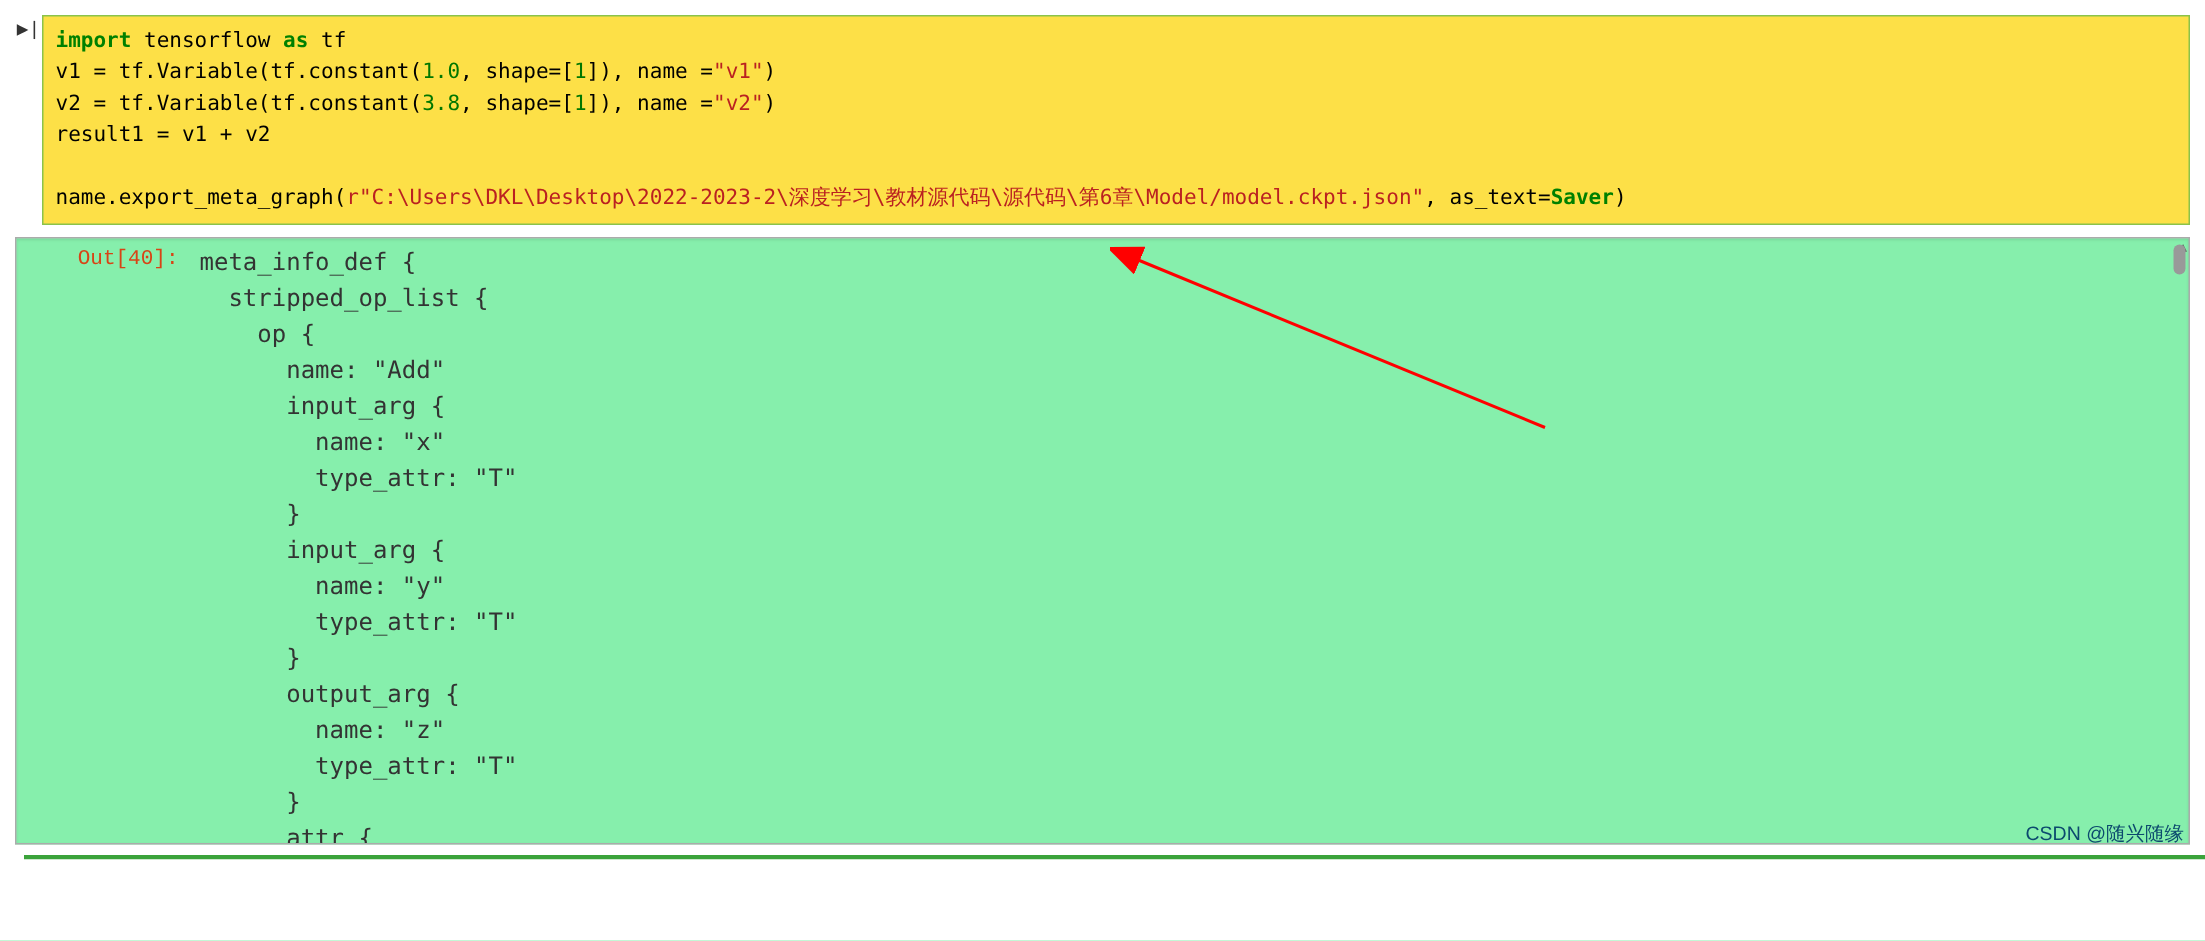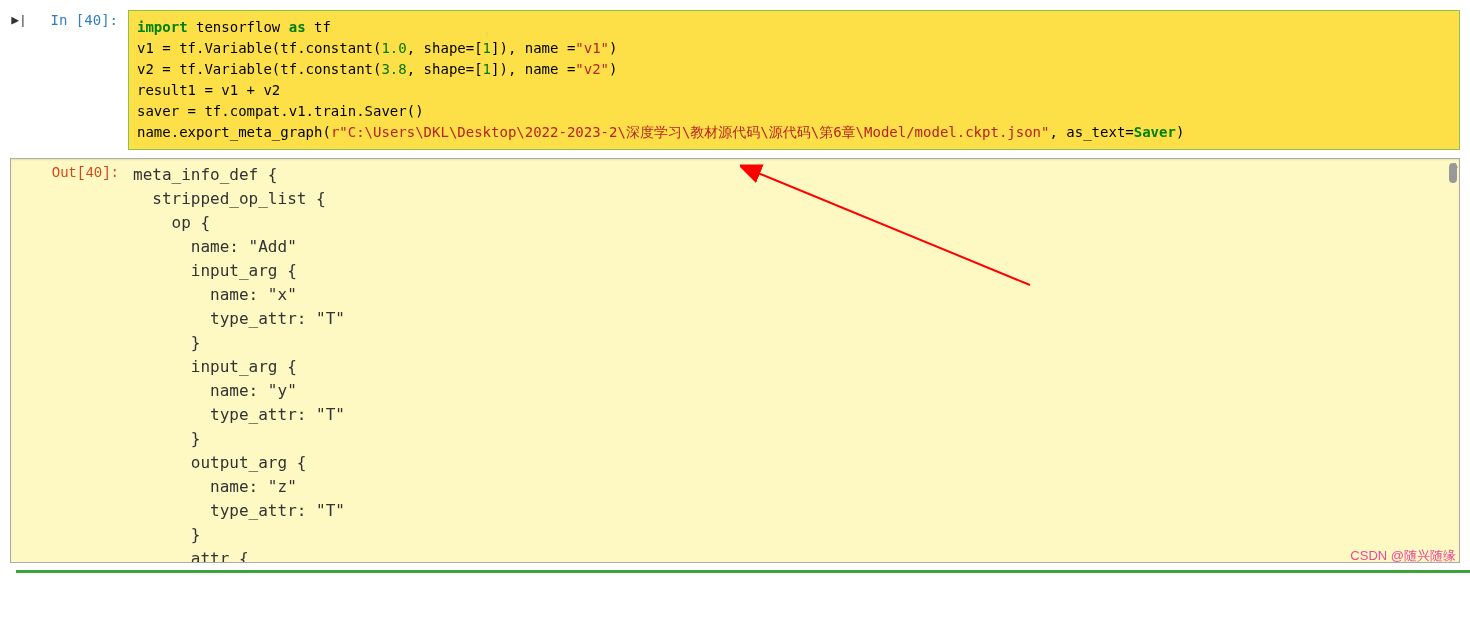--- a/index.html
+++ b/index.html
@@ -44,21 +44,21 @@
       padding: 6px 8px;
       font-family: Consolas, Monaco, monospace;
       line-height: 1.5;
       font-size: 14px;
       position: relative;
     }
     .output-cell {
       display: flex;
       margin: 0 10px 10px 10px;
       border: 1px solid #ababab;
-      background: #fef9c3;
+      background: #86efac;
       padding: 4px 0 4px 0;
       box-shadow: inset 0 1px 2px rgba(0,0,0,0.1);
       height: 405px;
       overflow: hidden;
       position: relative;
     }
     .output-prompt-col {
       width: 118px;
       flex-shrink: 0;
       text-align: right;
@@ -106,50 +106,47 @@
       position: absolute;
       top: 155px;
       left: 740px;
       pointer-events: none;
       z-index: 100;
     }
     .watermark {
       position: absolute;
       bottom: 8px;
       right: 14px;
-      color: #ec4899;
+      color: #0c4a6e;
       font-size: 13px;
       font-family: Arial, sans-serif;
       z-index: 200;
     }
     .bottom-bar {
       position: absolute;
       bottom: 0;
       left: 16px;
       right: 0;
       height: 3px;
       background: #3ba33b;
     }
   </style>
 </head>
 <body>
 
 <div class="notebook">
 
   <div class="cell">
     <div class="run-icon">▶|</div>
-    <div class="prompt">
-      <span class="prompt-in">In  [40]:</span>
-    </div>
     <div class="input-area">
 <span class="kw">import</span><span class="name"> tensorflow </span><span class="kw">as</span><span class="name"> tf</span><br>
 <span class="name">v1 = tf.Variable(tf.constant(</span><span class="num">1.0</span><span class="name">, shape=[</span><span class="num">1</span><span class="name">]), name =</span><span class="str">"v1"</span><span class="name">)</span><br>
 <span class="name">v2 = tf.Variable(tf.constant(</span><span class="num">3.8</span><span class="name">, shape=[</span><span class="num">1</span><span class="name">]), name =</span><span class="str">"v2"</span><span class="name">)</span><br>
 <span class="name">result1 = v1 + v2</span><br>
-<span class="name">saver = tf.compat.v1.train.Saver()</span><br>
+<br>
 <span class="name">name.export_meta_graph(</span><span class="str">r"C:\Users\DKL\Desktop\2022-2023-2\深度学习\教材源代码\源代码\第6章\Model/model.ckpt.json"</span><span class="name">, as_text=</span><span class="bool">Saver</span><span class="name">)</span>
     </div>
   </div>
 
   <div class="output-cell">
     <div class="output-prompt-col">
       <span class="prompt-out">Out[40]:</span>
     </div>
     <div class="output-body">meta_info_def {
   stripped_op_list {

